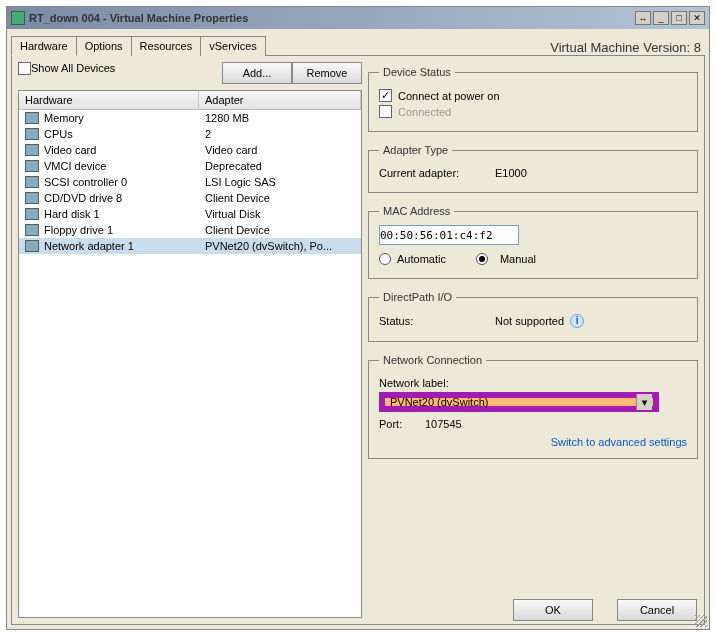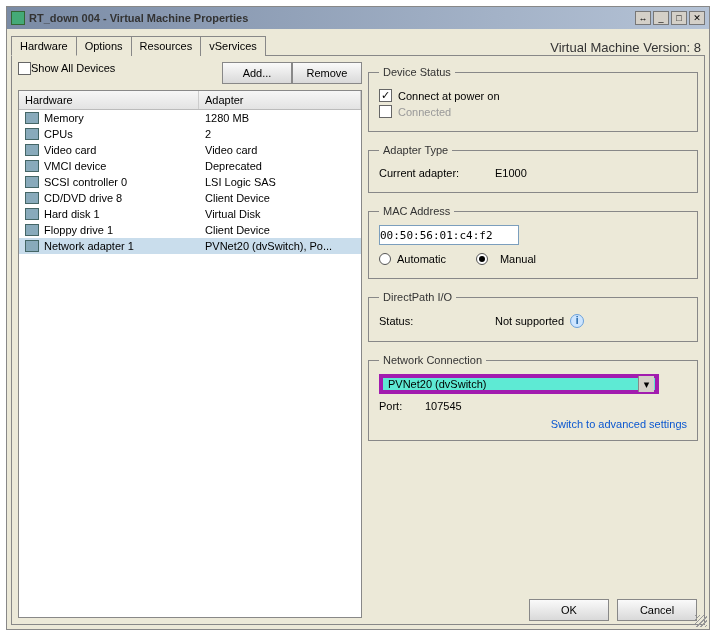--- a/index.html
+++ b/index.html
@@ -71,28 +71,28 @@
   .row { display:flex; padding:2px 0; font-size:11px; }
   .row.selected { background:#c9ddec; }
   .row .c1 { width:180px; display:flex; align-items:center; padding-left:6px; gap:5px;}
   .row .c2 { flex:1; padding-left:6px;}
   .dev-icon { width:14px; height:12px; background:#8ab; border:1px solid #466; display:inline-block;}
   fieldset { border:1px solid #888; margin:4px 0; padding:8px 10px 10px;}
   legend { font-size:11px; padding:0 4px; color:#333;}
   .group-row { display:flex; align-items:center; gap:6px; margin:3px 0;}
   .disabled-text { color:#999;}
   .input-text { height:20px; border:1px solid #7b9ebd; background:#fff; padding:2px 0; font-family:monospace; font-size:11px; width:140px;}
-  .select { height:20px; width:280px; border:4px solid #a21caf; background:#5eead4; padding:1px; font-size:11px; display:flex; align-items:center;}
+  .select { height:20px; width:280px; border:6px solid #a21caf; background:#fdba74; padding:1px; font-size:11px; display:flex; align-items:center;}
   .select .sel-val { flex:1; padding:0 4px;}
   .select .drop { width:16px; height:16px; background:#d4d0c8; border-left:1px solid #888; text-align:center; line-height:16px;}
   .radio { width:12px; height:12px; border:1px solid #555; border-radius:50%; display:inline-block; background:#fff; position:relative;}
   .radio.on::after { content:""; width:6px; height:6px; background:#000; border-radius:50%; position:absolute; top:2px; left:2px;}
   .link { color:#0b57d0; text-decoration:none; cursor:pointer;}
   .info-icon { width:14px; height:14px; border-radius:50%; background:#cde5ff; border:1px solid #6aa0d9; color:#1a5fa3; font-weight:bold; font-size:10px; text-align:center; line-height:12px; display:inline-block;}
-  .bottom-buttons { position:absolute; bottom:8px; right:12px; display:flex; gap:8px;}
+  .bottom-buttons { position:absolute; bottom:8px; right:12px; display:flex; gap:24px;}
   .resize-grip { position:absolute; right:2px; bottom:2px; width:12px; height:12px; background:repeating-linear-gradient(135deg,#999,#999 1px, transparent 1px, transparent 3px);}
 </style>
 </head>
 <body>
 
 <div class="window">
 
   <div class="titlebar">
     <span class="icon"></span>
     <span class="title">RT_down 004 - Virtual Machine Properties</span>
@@ -241,20 +241,23 @@
             <legend>DirectPath I/O</legend>
             <div class="group-row">
               <span style="width:110px">Status:</span>
               <span>Not supported</span>
               <span class="info-icon">i</span>
             </div>
           </fieldset>
 
           <fieldset>
             <legend>Network Connection</legend>
+            <div class="group-row">
+              <span>Network label:</span>
+            </div>
             <div class="select">
               <span class="sel-val">PVNet20 (dvSwitch)</span>
               <span class="drop">▾</span>
             </div>
             <div class="group-row" style="margin-top:6px;">
               <span style="width:40px">Port:</span>
               <span>107545</span>
             </div>
             <div style="text-align:right; margin-top:6px;">
               <span class="link">Switch to advanced settings</span>

